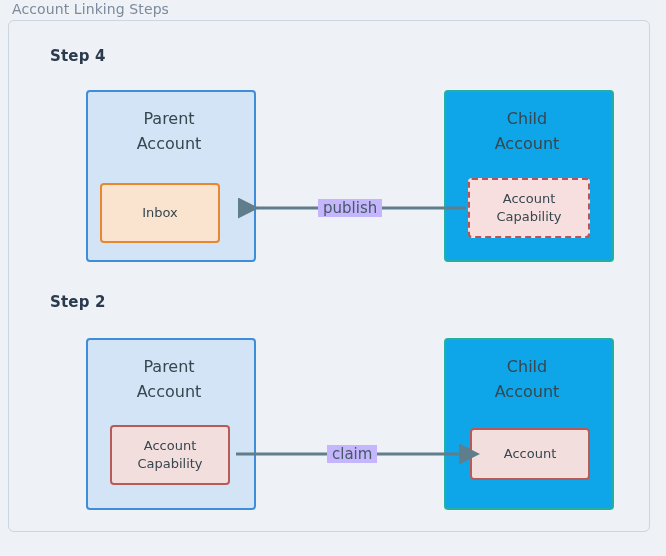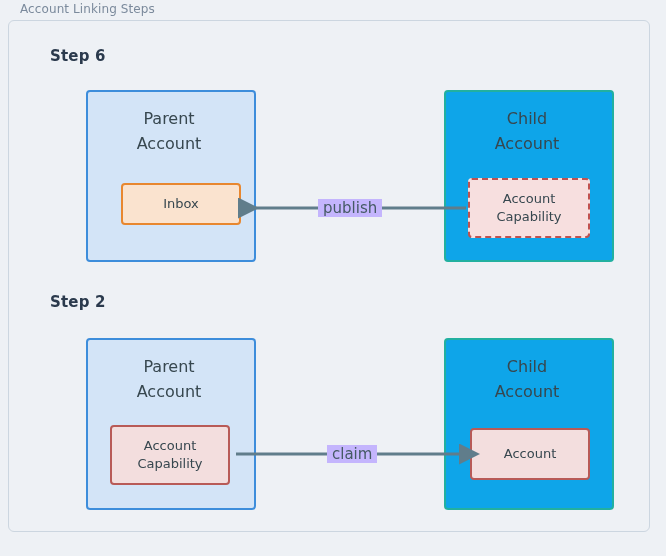--- a/index.html
+++ b/index.html
@@ -21,26 +21,25 @@
     left: 0; top: 0;
     width: 666px;
     height: 556px;
   }
 
   
   .frame-title {
     position: absolute;
     left: 12px;
     top: 2px;
-    font-size: 12px;
+    font-size: 14px;
     line-height: 14px;
     color: #7b8a9c;
     letter-spacing: 0.1px;
     white-space: nowrap;
-    margin-left: 8px;
   }
   .frame {
     position: absolute;
     left: 8px;
     top: 20px;
     width: 642px;
     height: 512px;
     box-sizing: border-box;
     border: 1px solid #ccd6e0;
     border-radius: 6px;
@@ -116,21 +115,21 @@
     background: #f7dfdf;
     border-style: dashed;
     border-color: #c0514f;
   }
   .inner-capability-solid {
     background: #f3dede;
     border-style: solid;
     border-color: #b85a57;
   }
 
-  #inbox-box       { left: 121px; top: 183px; width: 120px; height: 42px; }
+  #inbox-box       { left: 100px; top: 183px; width: 120px; height: 60px; }
   #capability-box-child  { left: 468px; top: 178px; width: 122px; height: 60px; }
   #capability-box-parent { left: 110px; top: 425px; width: 120px; height: 60px; }
   #account-box-child     { left: 470px; top: 428px; width: 120px; height: 52px; }
 
   
   .connector {
     position: absolute;
     pointer-events: none;
   }
   .edge-label {
@@ -146,21 +145,21 @@
   #claim-label   { left: 327px; top: 445px; text-align: center; }
 </style>
 </head>
 <body>
 
 <div id="diagram-root">
 
   <div class="frame-title">Account Linking Steps</div>
   <div class="frame"></div>
 
-  <div class="step-label" id="step1-label">Step 6</div>
+  <div class="step-label" id="step1-label">Step 4</div>
 
   <div class="account-box parent-box" id="parent-box-1">
     <div class="account-title">Parent
 Account</div>
   </div>
   <div class="inner-box inner-inbox" id="inbox-box">Inbox</div>
 
   <div class="account-box child-box" id="child-box-1">
     <div class="account-title">Child
 Account</div>

